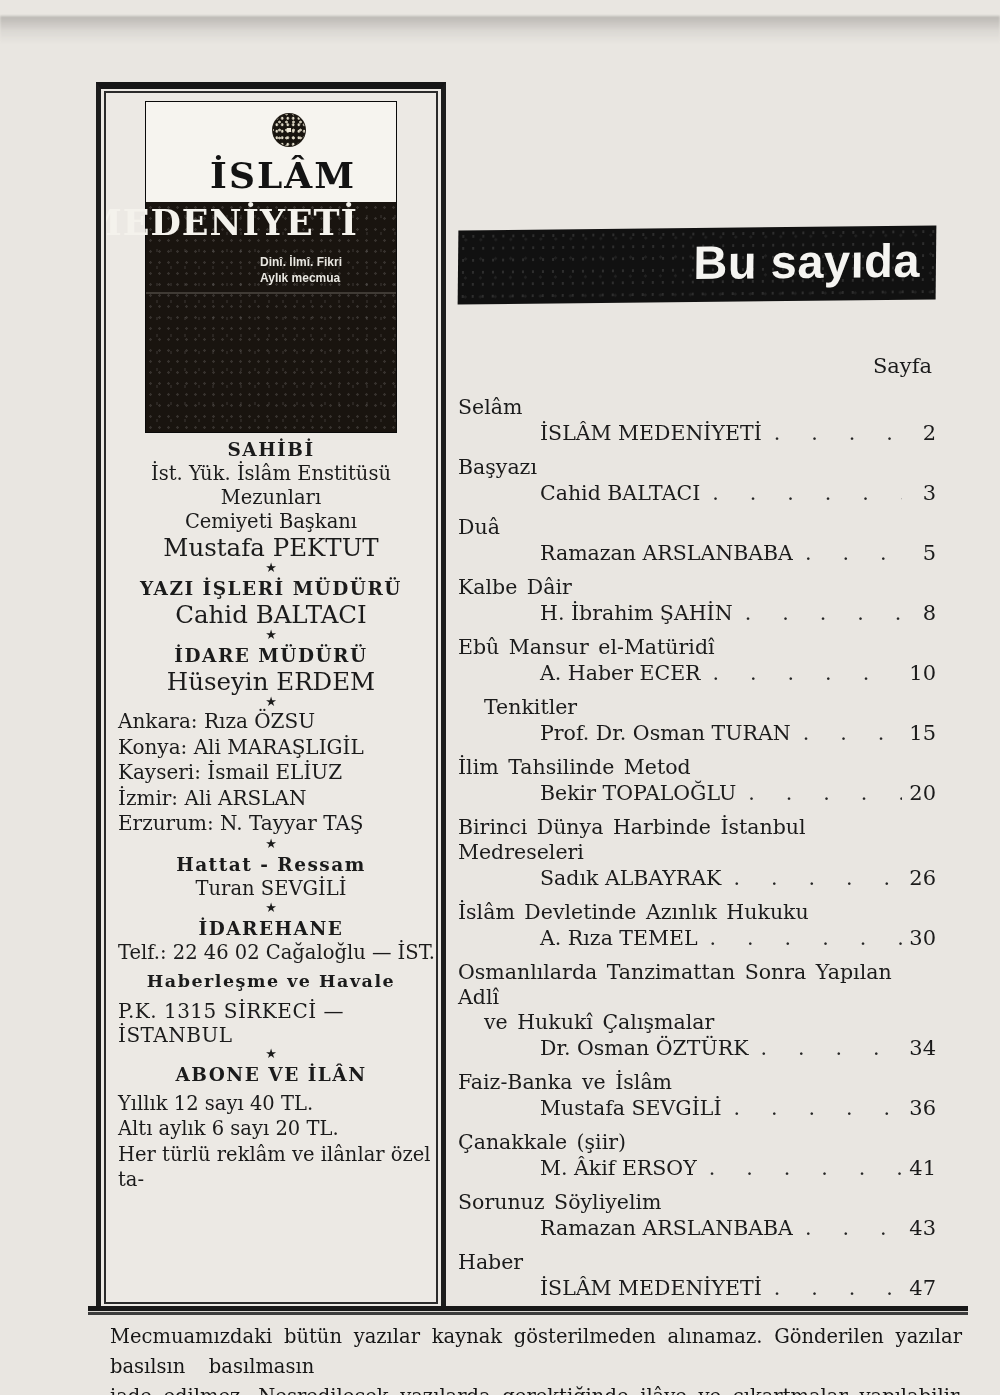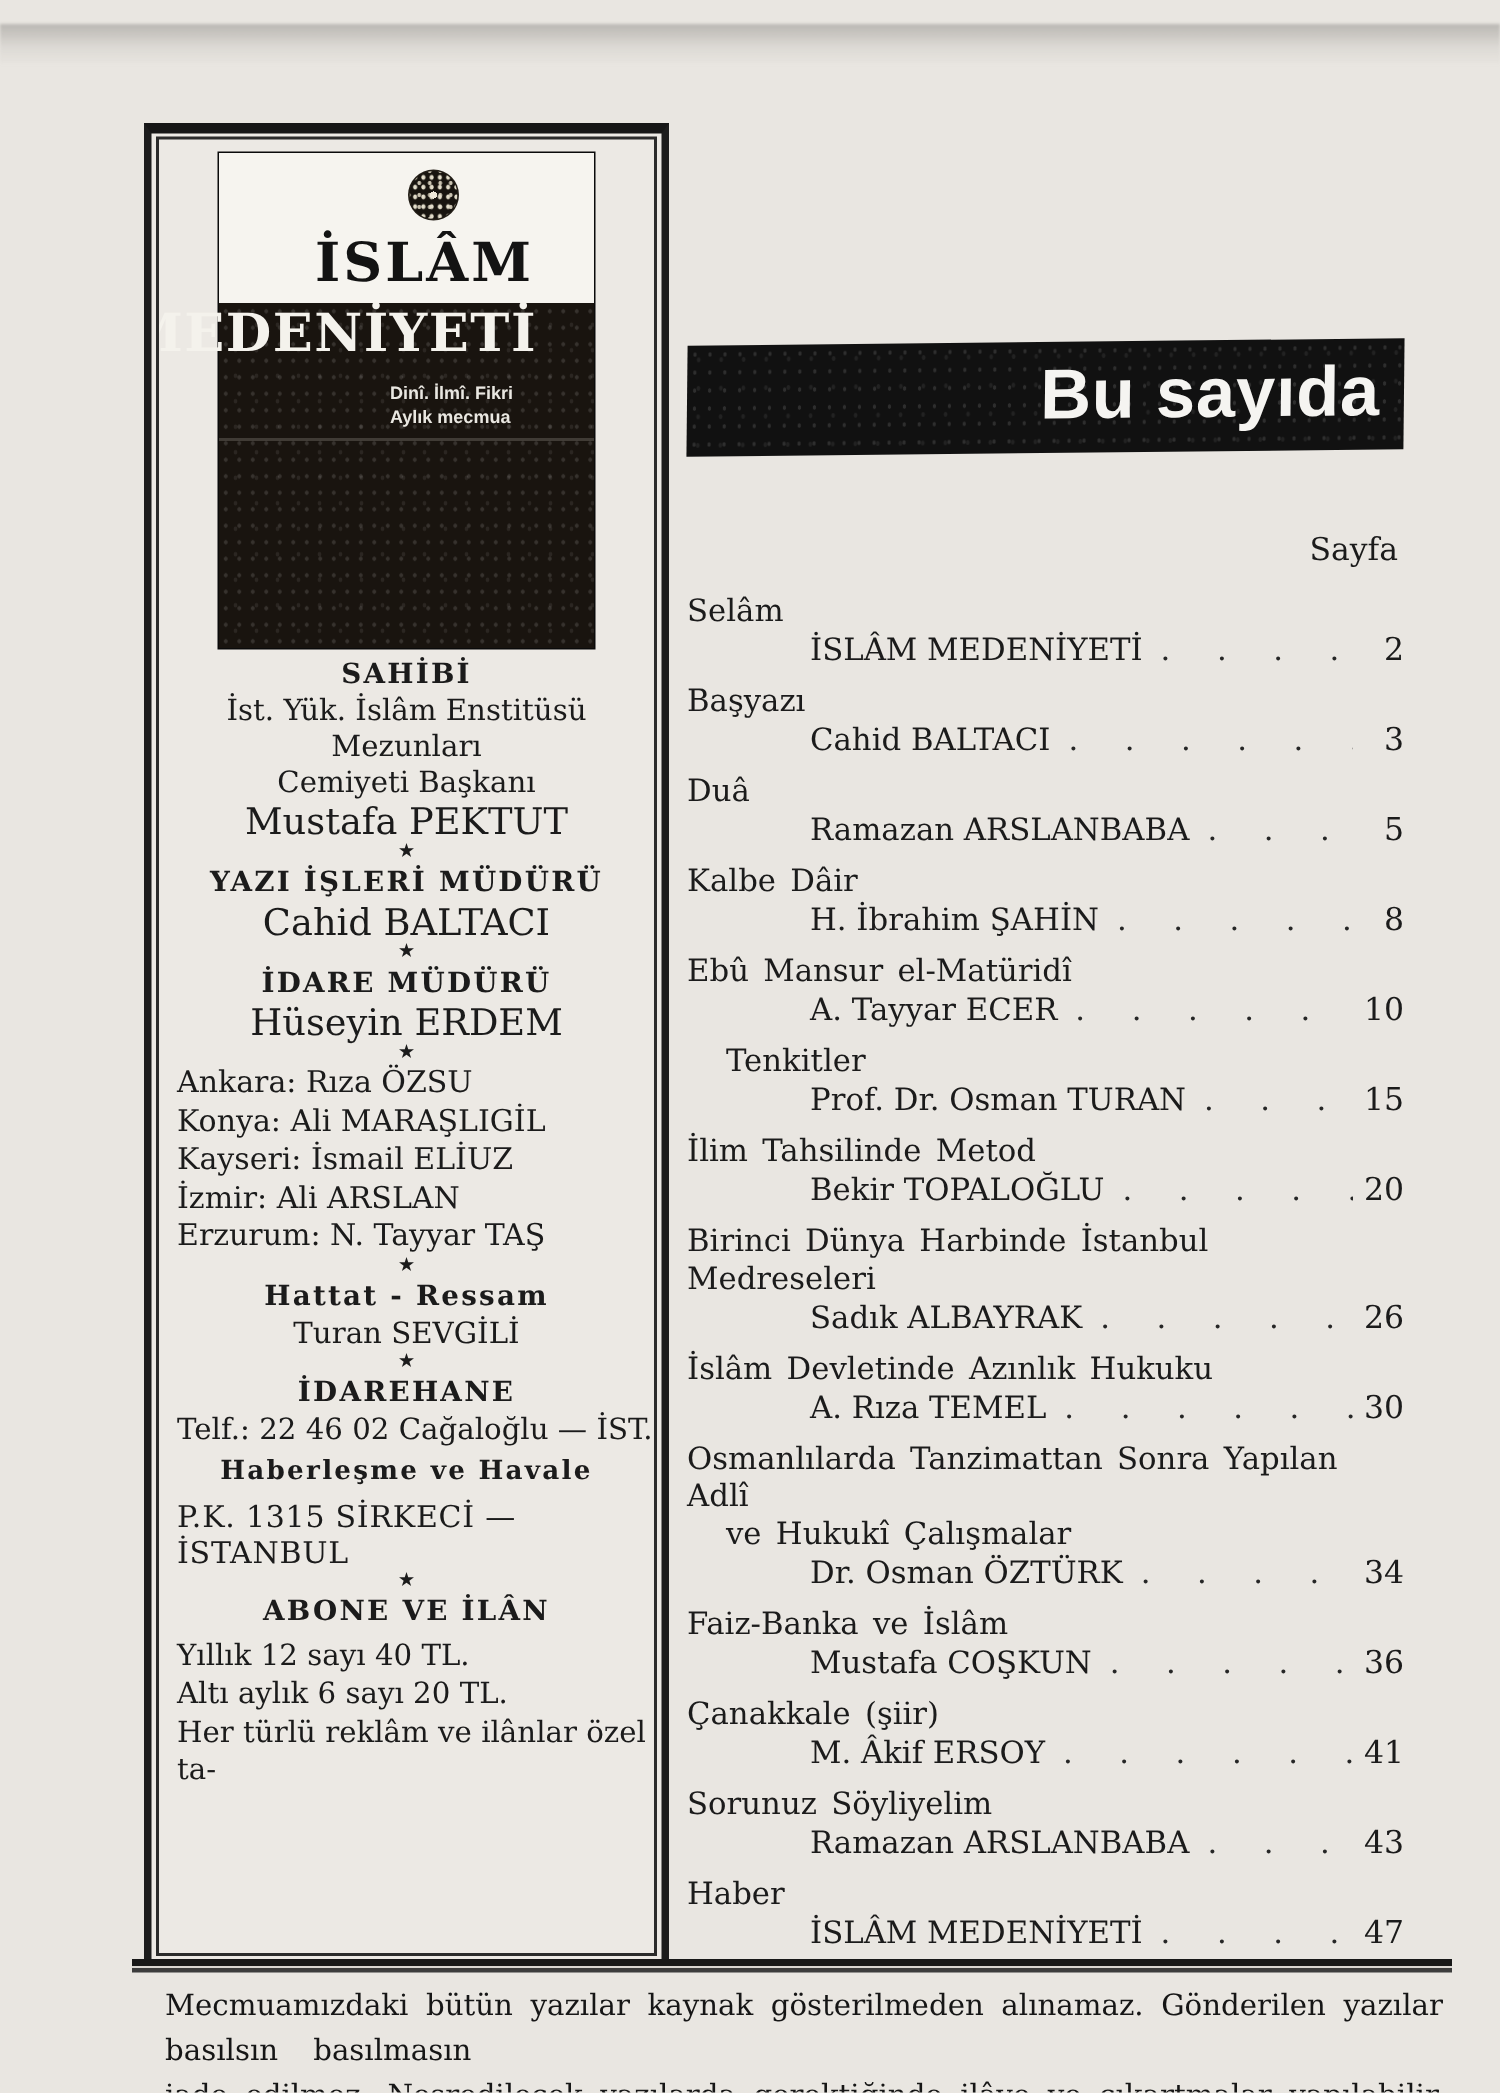--- a/index.html
+++ b/index.html
@@ -227,21 +227,21 @@
       <div class="e-al">
           <span class="e-a">H. İbrahim ŞAHİN</span>
           <span class="dots">............</span>
           <span class="e-p">8</span>
         </div>
     </div>
 
     <div class="entry">
       <div class="e-t">Ebû Mansur el-Matüridî</div>
       <div class="e-al">
-          <span class="e-a">A. Tayyar ECER</span>
+          <span class="e-a">A. Haber ECER</span>
           <span class="dots">............</span>
           <span class="e-p">10</span>
         </div>
     </div>
 
     <div class="entry">
       <div class="e-t e-t2">Tenkitler</div>
       <div class="e-al">
           <span class="e-a">Prof. Dr. Osman TURAN</span>
           <span class="dots">............</span>
@@ -282,21 +282,21 @@
       <div class="e-al">
           <span class="e-a">Dr. Osman ÖZTÜRK</span>
           <span class="dots">............</span>
           <span class="e-p">34</span>
         </div>
     </div>
 
     <div class="entry">
       <div class="e-t">Faiz-Banka ve İslâm</div>
       <div class="e-al">
-          <span class="e-a">Mustafa COŞKUN</span>
+          <span class="e-a">Mustafa SEVGİLİ</span>
           <span class="dots">............</span>
           <span class="e-p">36</span>
         </div>
     </div>
 
     <div class="entry">
       <div class="e-t">Çanakkale (şiir)</div>
       <div class="e-al">
           <span class="e-a">M. Âkif ERSOY</span>
           <span class="dots">............</span>

